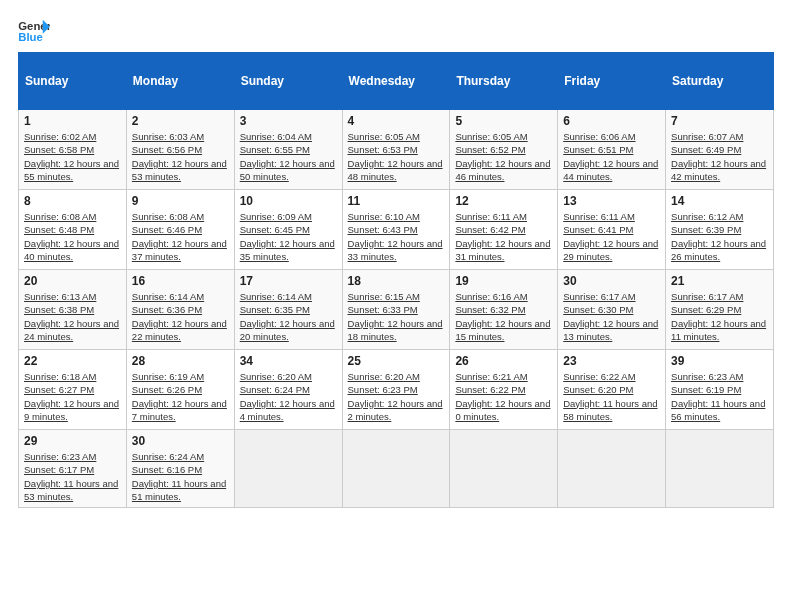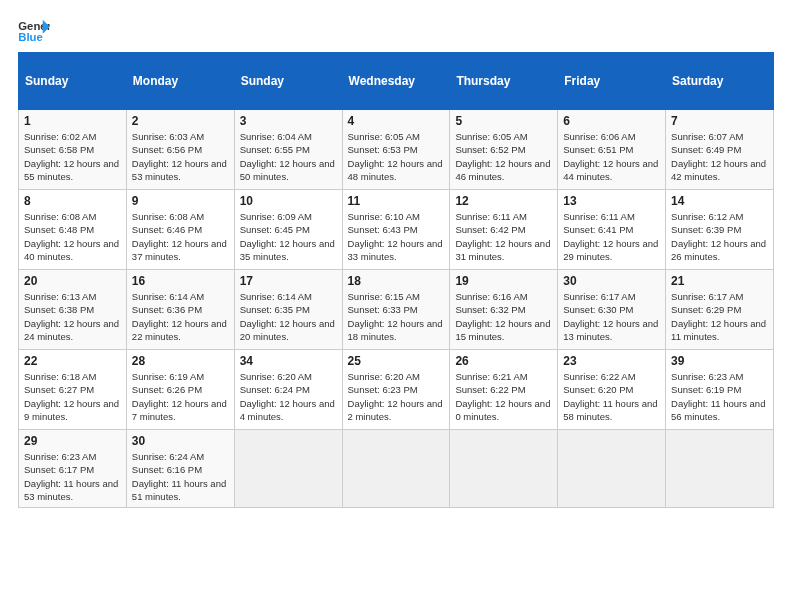--- a/index.html
+++ b/index.html
@@ -76,20 +76,21 @@
       font-size: 12px;
       font-weight: bold;
       color: #222;
       display: block;
       margin-bottom: 2px;
     }
     .day-info {
       font-size: 9.5px;
       color: #333;
       line-height: 1.4;
+      text-decoration: underline;
     }
     .empty-cell {
       background: #f0f0f0 !important;
     }
     .last-row td {
       height: 70px;
     }
   </style>
 </head>
 <body>

